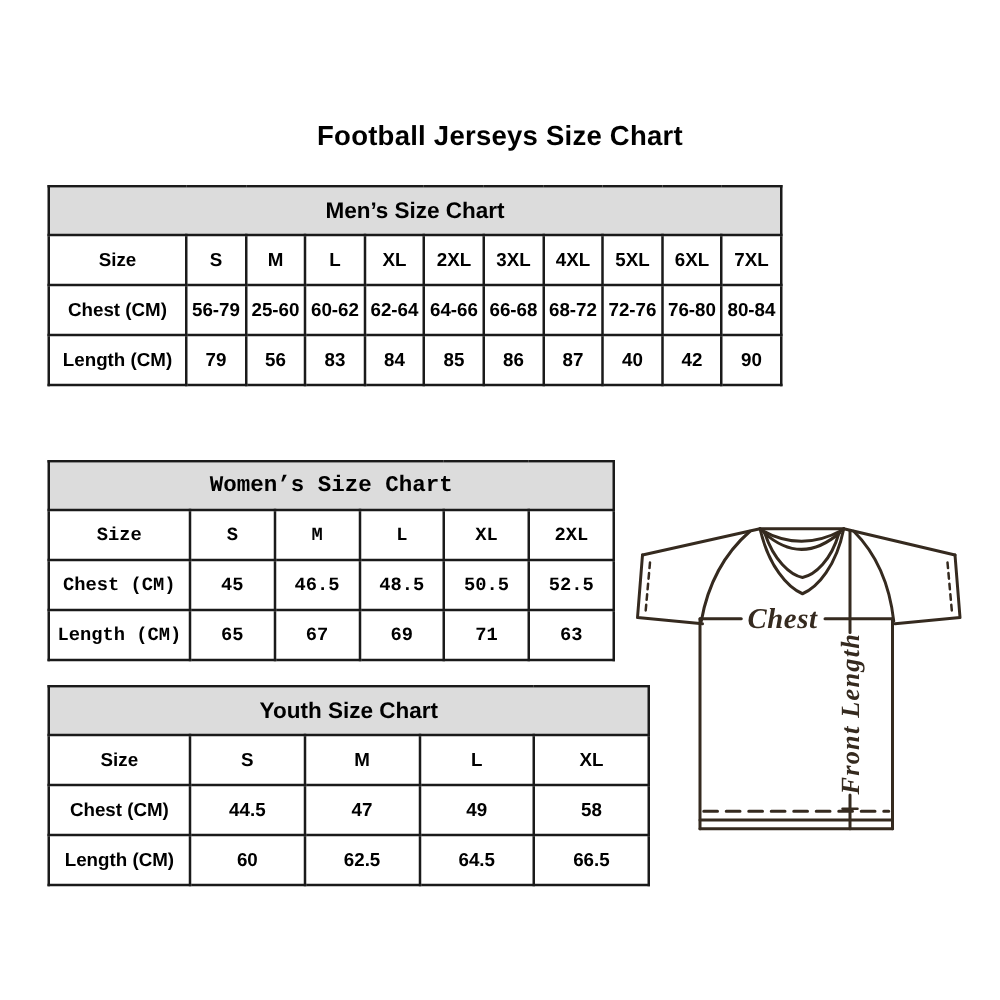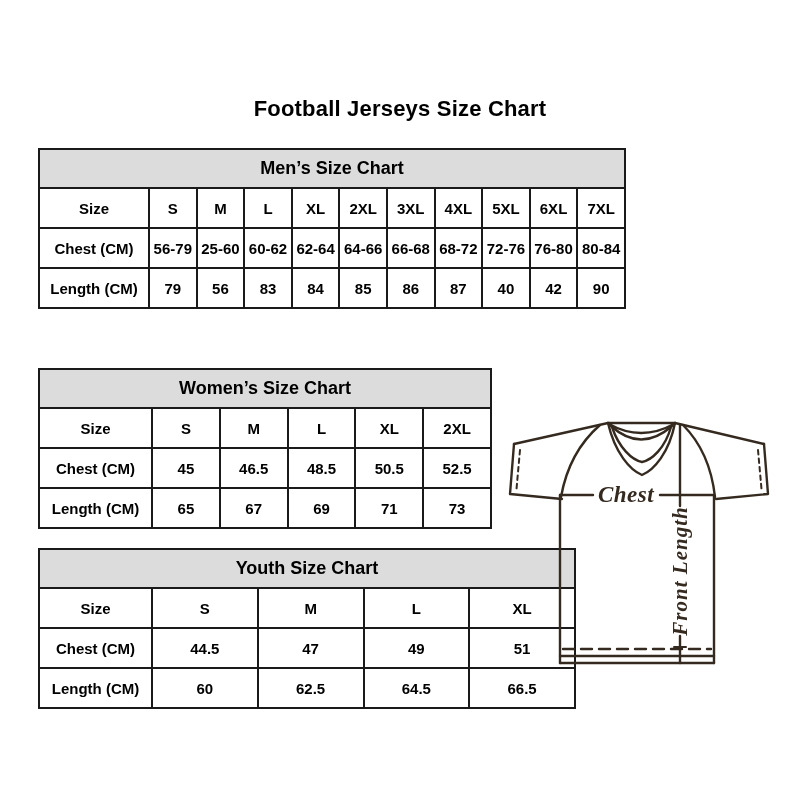--- a/index.html
+++ b/index.html
@@ -41,22 +41,22 @@
     font-size: 15px;
     overflow: hidden;
     white-space: nowrap;
   }
   table.size-table th.tbl-header {
     background: #dcdcdc;
     font-size: 18px;
     height: 37px;
   }
   #men-table   { left: 38px; top: 148px; width: 588px; }
-  #women-table { left: 38px; top: 368px; width: 454px; }
-  #youth-table { left: 38px; top: 548px; width: 538px; }
+  #women-table { left: 38px; top: 368px; width: 454px; font-family: Liberation Mono, monospace; }
+  #youth-table { left: 38px; top: 548px; width: 482px; }
   #jersey-diagram {
     position: absolute;
     left: 503px;
     top: 398px;
     width: 272px;
     height: 280px;
   }
   #jersey-diagram text {
     font-family: "Liberation Serif", serif;
     font-style: italic;
@@ -161,21 +161,21 @@
         <td>48.5</td>
         <td>50.5</td>
         <td>52.5</td>
       </tr>
       <tr>
         <td>Length (CM)</td>
         <td>65</td>
         <td>67</td>
         <td>69</td>
         <td>71</td>
-        <td>73</td>
+        <td>63</td>
       </tr>
     </tbody>
   </table>
 
 <table id="youth-table" class="size-table">
     <colgroup>
       <col style="width: 113px;">
       <col>
       <col>
       <col>
@@ -192,21 +192,21 @@
         <td>S</td>
         <td>M</td>
         <td>L</td>
         <td>XL</td>
       </tr>
       <tr>
         <td>Chest (CM)</td>
         <td>44.5</td>
         <td>47</td>
         <td>49</td>
-        <td>51</td>
+        <td>58</td>
       </tr>
       <tr>
         <td>Length (CM)</td>
         <td>60</td>
         <td>62.5</td>
         <td>64.5</td>
         <td>66.5</td>
       </tr>
     </tbody>
   </table>

